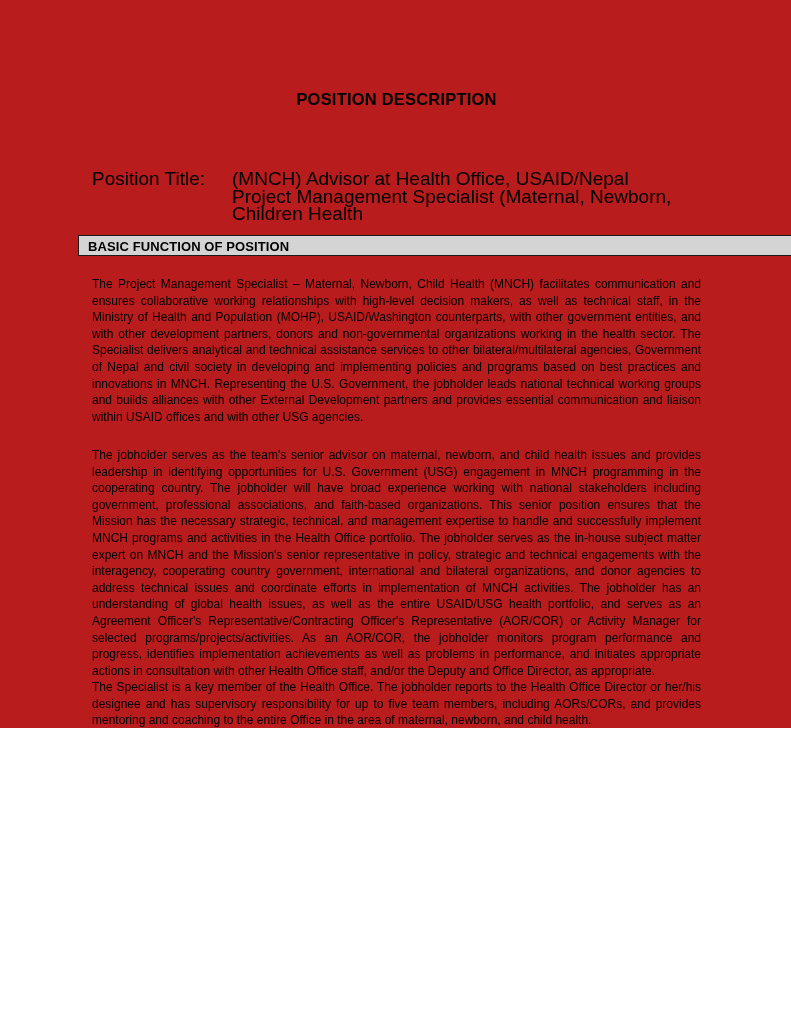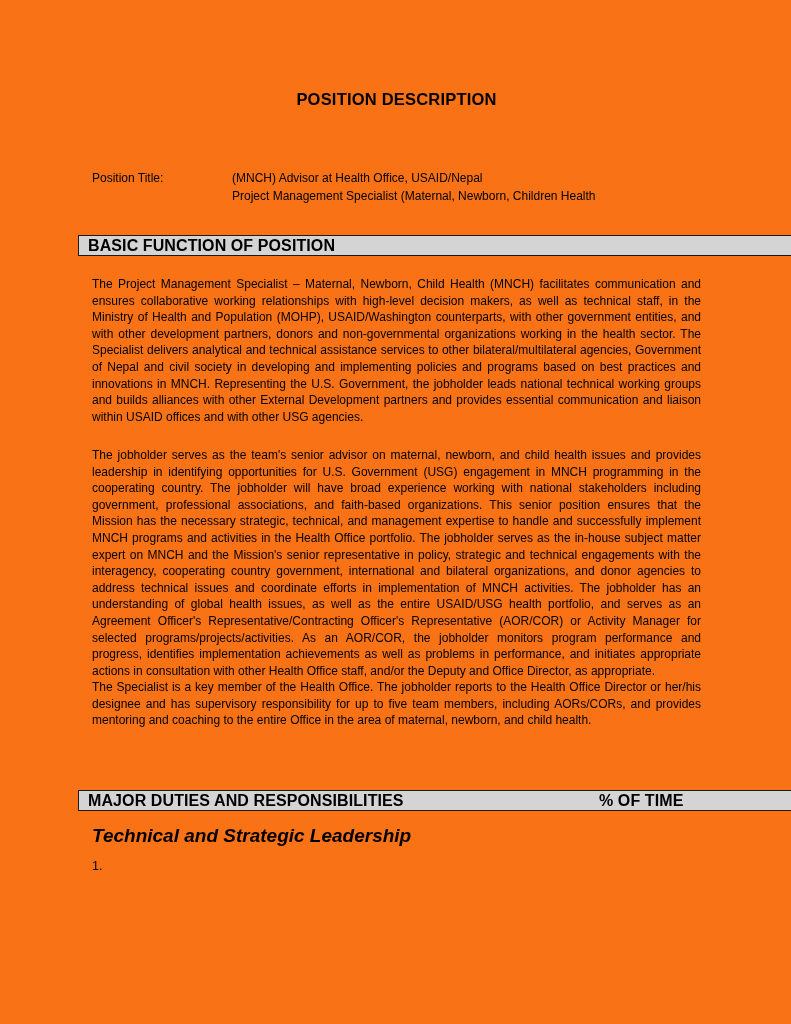--- a/index.html
+++ b/index.html
@@ -9,22 +9,22 @@
     background: #ffffff;
   }
   body {
     font-family: "Liberation Sans", sans-serif;
     color: #000000;
     -webkit-font-smoothing: antialiased;
   }
   .page {
     position: relative;
     width: 791px;
-    height: 1024px;
-    background: #f97316;
+    height: 728px;
+    background: #b91c1c;
     overflow: hidden;
     box-sizing: border-box;
   }
 
   
   .doc-title {
     position: absolute;
     left: 92px;
     top: 90px;
     width: 609px;
@@ -34,21 +34,21 @@
     letter-spacing: 0.2px;
     line-height: 1.2;
   }
 
   
   .position-row {
     position: absolute;
     left: 92px;
     top: 170px;
     width: 609px;
-    font-size: 12px;
+    font-size: 19px;
     line-height: 17.5px;
   }
   .position-row .label {
     position: absolute;
     left: 0;
     top: 0;
     width: 140px;
   }
   .position-row .value {
     margin-left: 140px;
@@ -67,21 +67,21 @@
     background: #d4d4d4;
     border-top: 1.5px solid #1a1a1a;
     border-bottom: 1.5px solid #1a1a1a;
     border-left: 1.5px solid #1a1a1a;
     box-sizing: border-box;
   }
   .section-bar .bar-text {
     position: absolute;
     top: 50%;
     transform: translateY(-50%);
-    font-size: 16px;
+    font-size: 13px;
     font-weight: bold;
     letter-spacing: 0.1px;
     white-space: nowrap;
   }
   .section-bar .bar-text.primary { left: 9px; }
   .section-bar .bar-text.secondary { left: 520px; }
 
   #section-bar-basic { top: 235px; }
   #section-bar-duties { top: 790px; }
 

